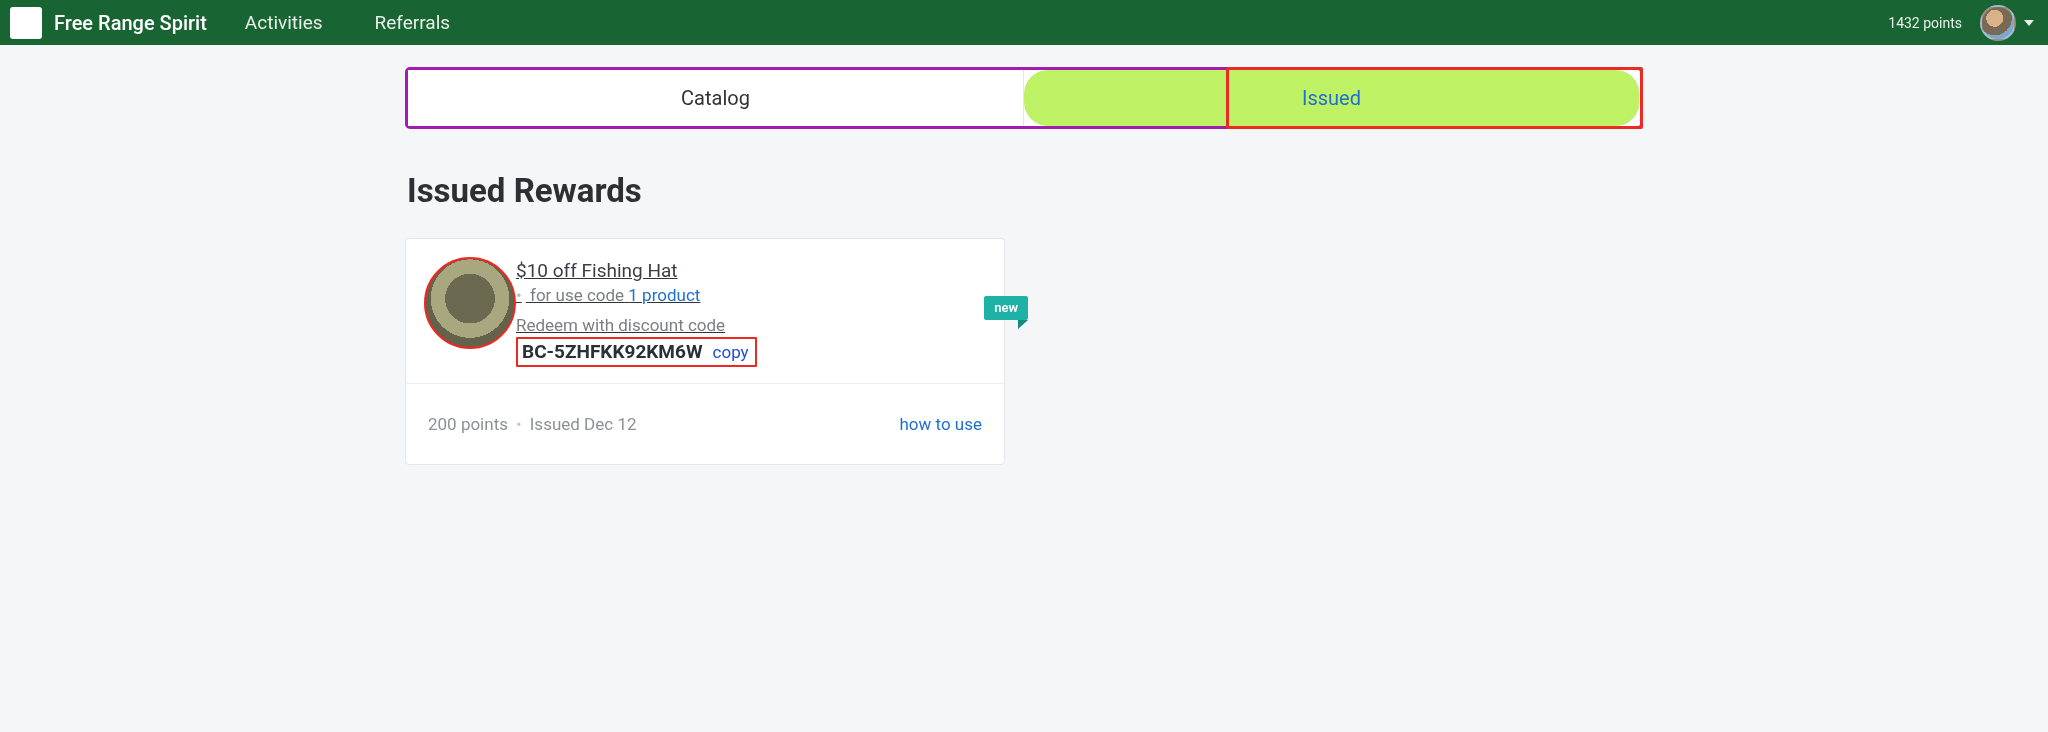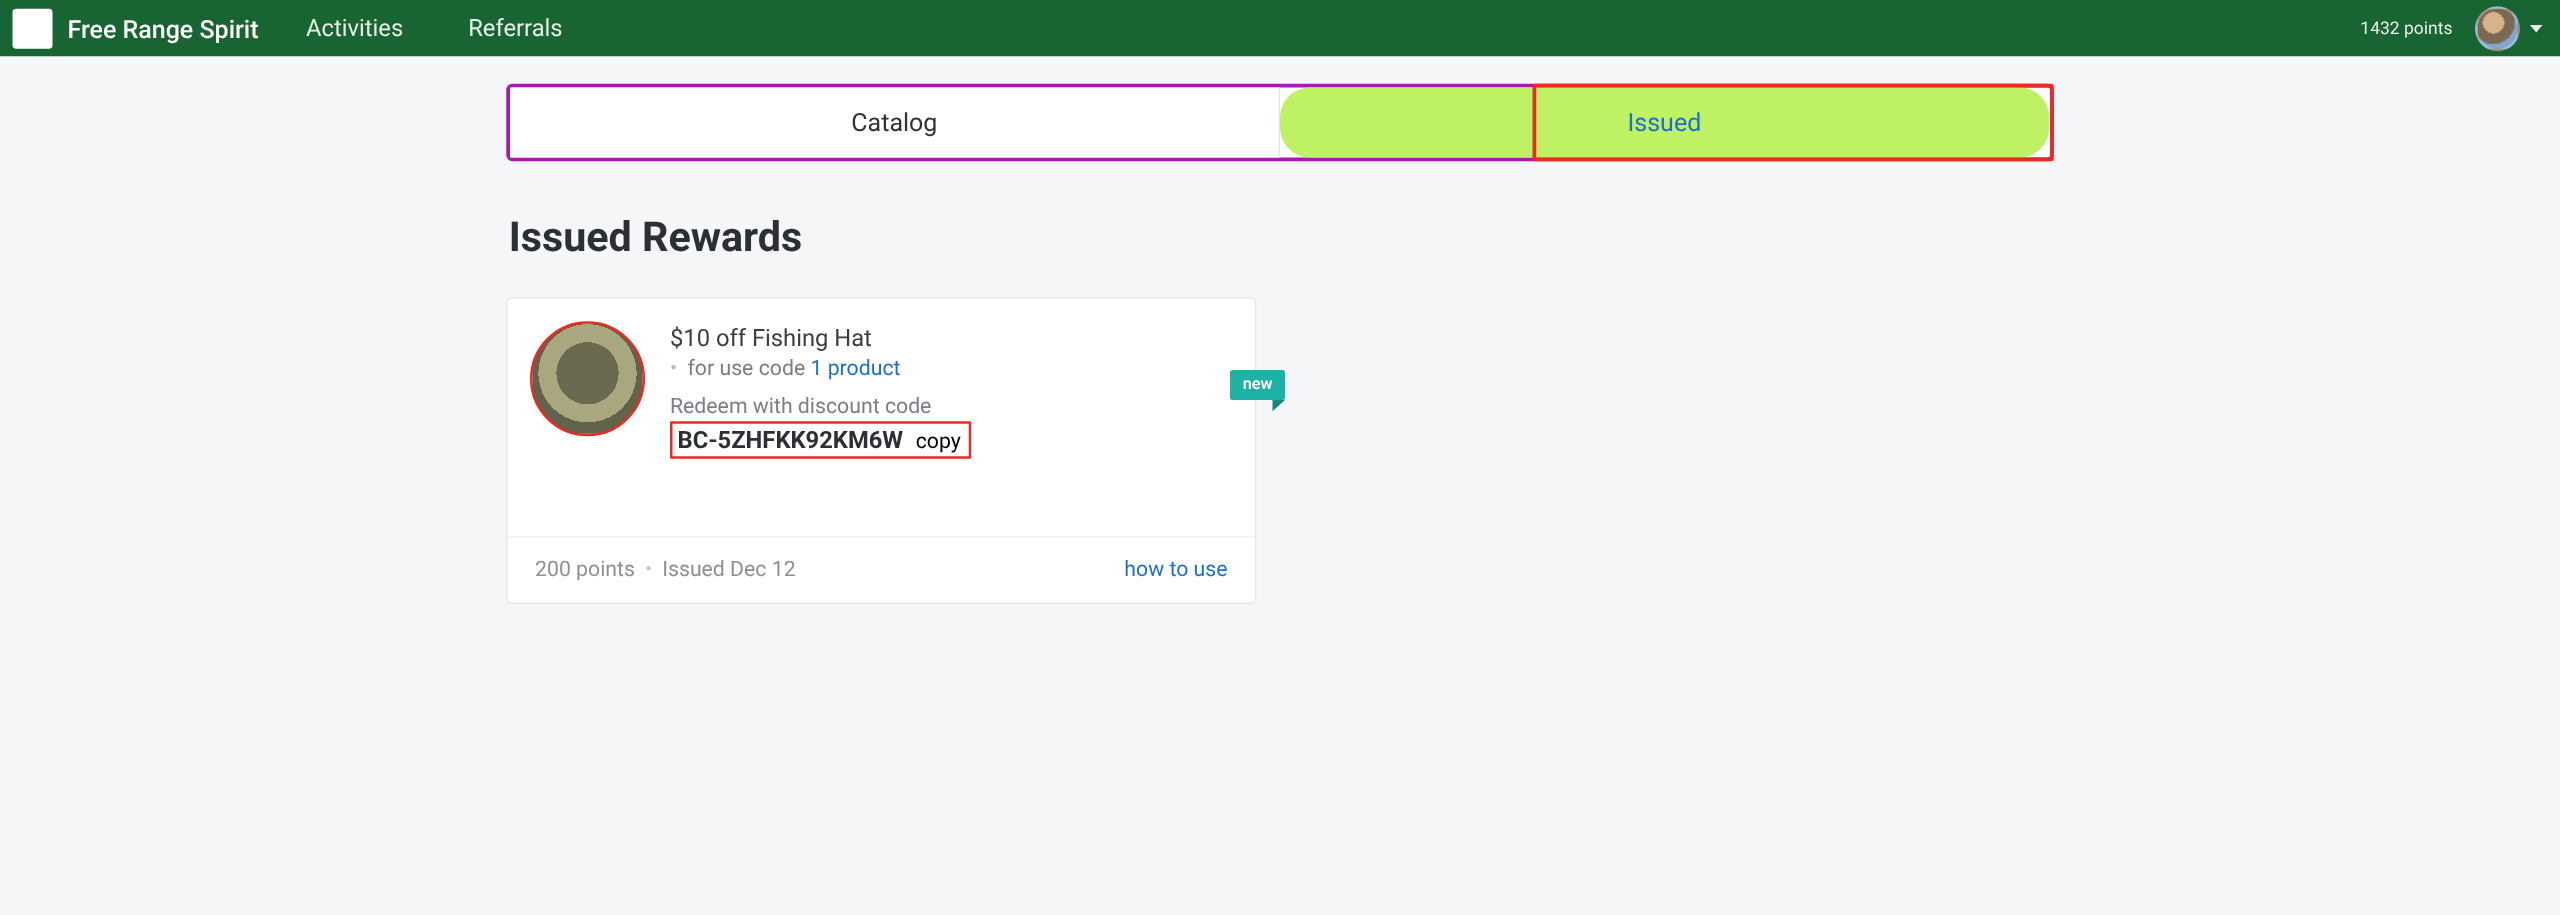--- a/index.html
+++ b/index.html
@@ -157,22 +157,22 @@
     content: "";
     position: absolute;
     right: 0;
     bottom: -9px;
     width: 0; height: 0;
     border-right: 10px solid transparent;
     border-top: 9px solid #118a80;
   }
   .card-body {
     display: flex;
-    gap: 20px;
     padding: 18px 22px 16px 18px;
+    text-decoration: underline;
   }
   .product-img {
     width: 92px;
     height: 92px;
     border-radius: 50%;
     border: 2px solid #ec2a24;
     background: radial-gradient(circle at 50% 45%, #6b6a50 0 38%, #a9a77f 38% 60%, #63624a 60% 100%);
     flex-shrink: 0;
   }
   .card-info {
@@ -204,31 +204,30 @@
     padding: 1px 6px 2px 4px;
     border-radius: 1px;
   }
   .code {
     font-size: 19px;
     font-weight: 700;
     color: #2c2f33;
   }
   .copy-link {
     font-size: 17px;
-    color: #000000;
+    color: #1d4ed8;
     cursor: pointer;
   }
   .card-footer {
     border-top: 1px solid #ebedef;
-    padding: 16px 22px;
+    padding: 30px 22px;
     display: flex;
     align-items: center;
     font-size: 17px;
     color: #8d9196;
-    margin-top: 46px;
   }
   .card-footer .dot { margin: 0 8px; color: #c5c9cd; }
   .howto {
     margin-left: auto;
     color: #1f6fd0;
     cursor: pointer;
   }
 </style>
 </head>
 <body>

